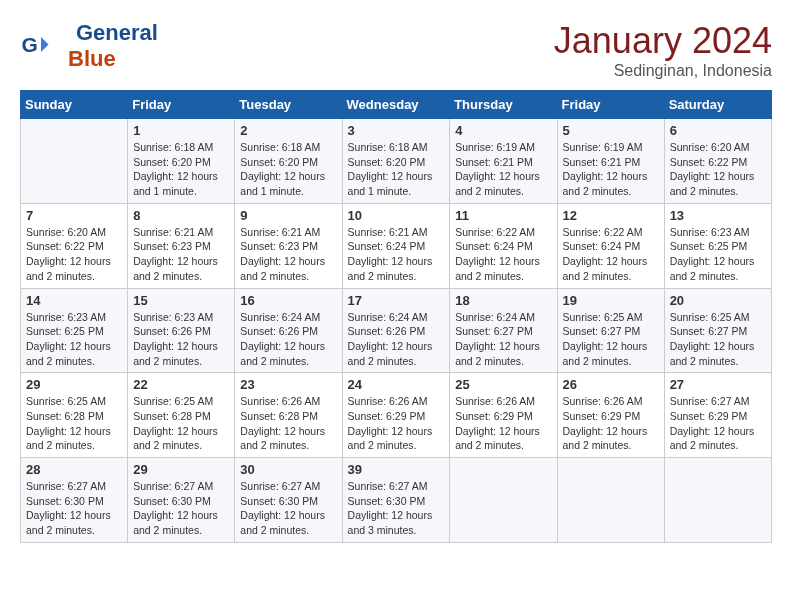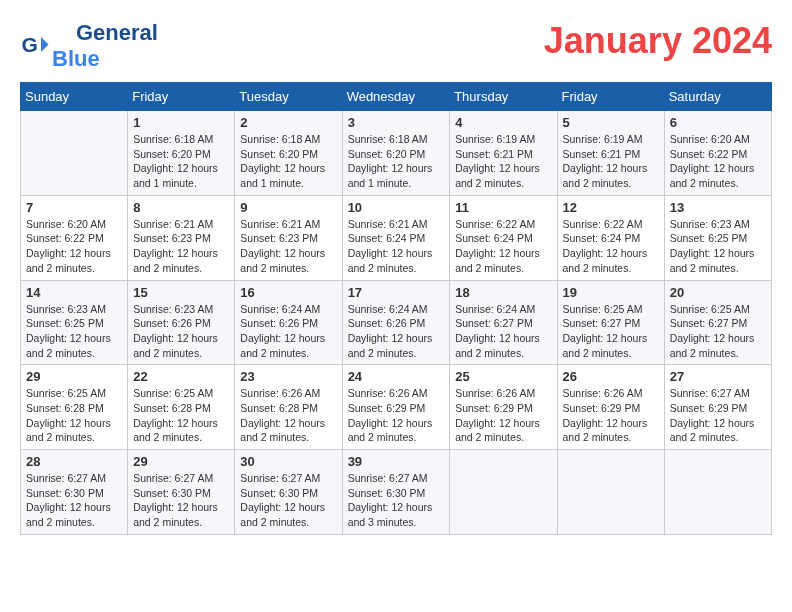--- a/index.html
+++ b/index.html
@@ -17,50 +17,50 @@
       margin-bottom: 10px;
     }
     .logo {
       display: flex;
       align-items: center;
       font-size: 22px;
       font-weight: bold;
       color: #1a4b8c;
     }
     .logo-general { color: #1a4b8c; margin-left: 24px; }
-    .logo-blue { color: #3b82f6; }
+    .logo-blue { color: #c2410c; margin-left: 16px; }
     .logo-icon {
       width: 30px;
       height: 30px;
       margin-right: 2px;
     }
     .title-area {
       text-align: right;
     }
     .month-title {
       font-size: 36px;
-      font-weight: bold;
-      color: #ef4444;
+      font-weight: normal;
+      color: #7f1d1d;
     }
     .location-title {
       font-size: 16px;
       color: #555;
     }
     table {
       width: 100%;
       border-collapse: collapse;
       font-size: 11px;
     }
     thead tr th {
       background-color: #1a5fa8;
       color: #fff;
       padding: 6px 4px;
       text-align: left;
       font-size: 13px;
-      font-weight: normal;
+      font-weight: bold;
       border: 1px solid #1a5fa8;
     }
     tbody tr td {
       border: 1px solid #ccc;
       vertical-align: top;
       padding: 4px 5px;
       height: 80px;
       width: 108px;
       color: #333;
     }
@@ -91,20 +91,21 @@
       <text x="2" y="28" font-size="28" font-weight="bold" fill="#1a4b8c">G</text>
       <polygon points="28,8 38,18 28,28" fill="#3a7bd5"></polygon>
     </svg>
     <div>
       <span class="logo-general">General</span><br>
       <span class="logo-blue">Blue</span>
     </div>
   </div>
   <div class="title-area">
     <div class="month-title">January 2024</div>
+    <div class="location-title">Sedinginan, Indonesia</div>
   </div>
 </div>
 
 <table>
   <thead>
     <tr id="header-row">
     <th>Sunday</th>
         <th>Friday</th>
         <th>Tuesday</th>
         <th>Wednesday</th>

